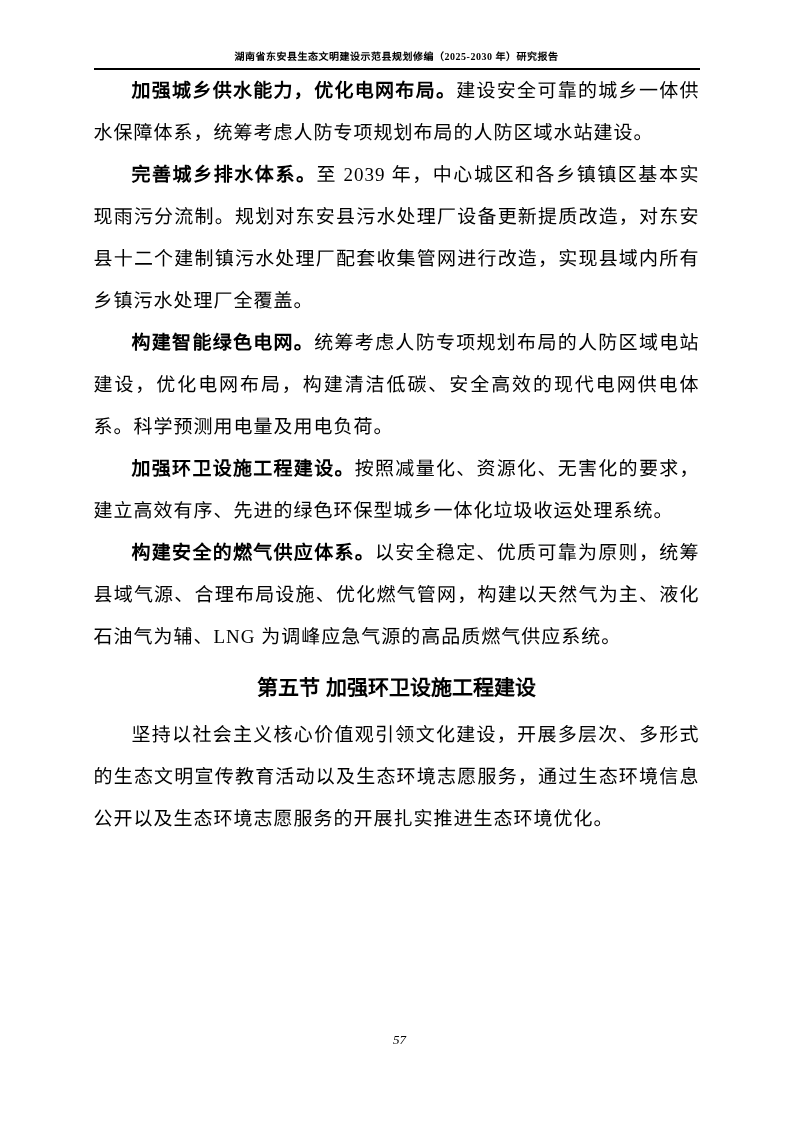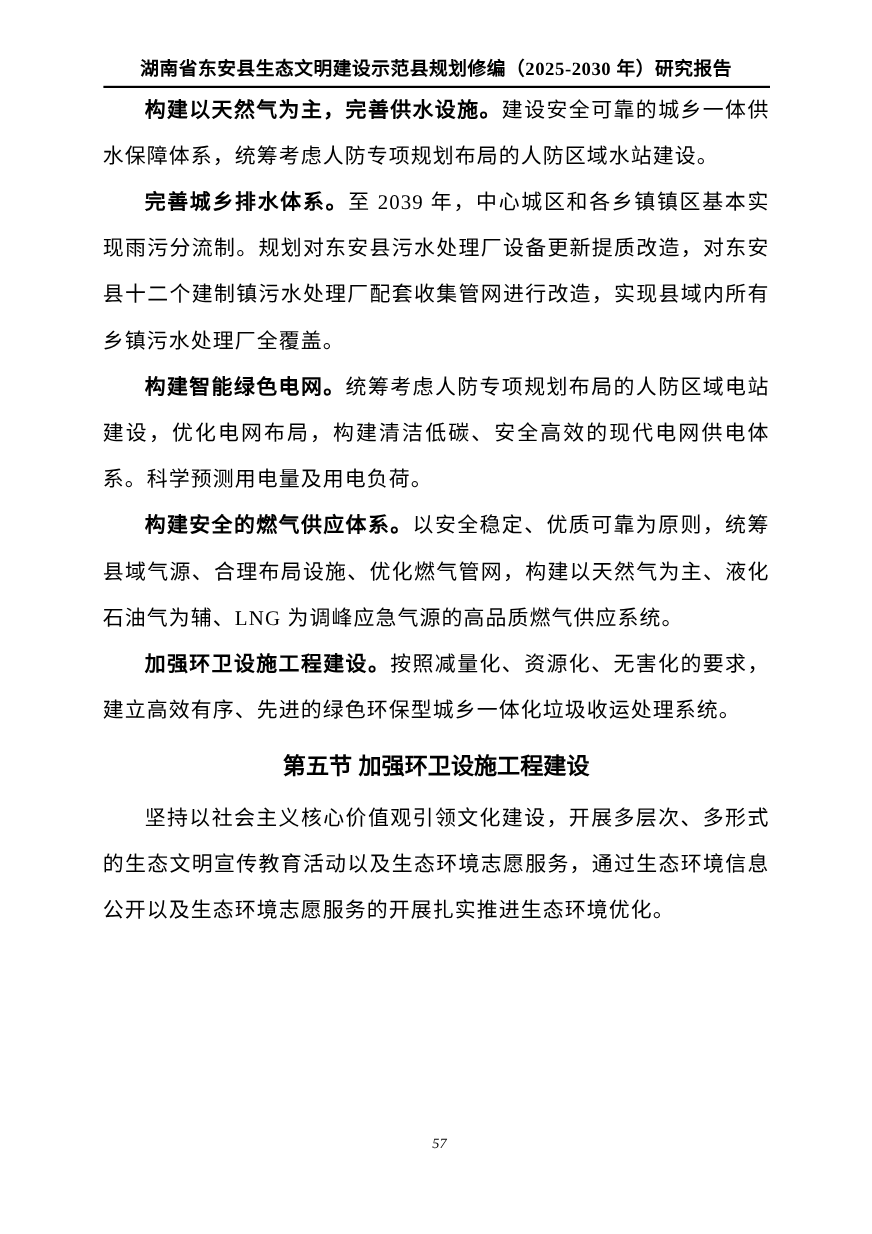--- a/index.html
+++ b/index.html
@@ -20,21 +20,21 @@
     width: 606px;
     margin: 0 auto;
   }
   .doc-header {
     padding-top: 48px;
   }
   .doc-header-inner {
     width: 606px;
     margin: 0 auto;
     text-align: center;
-    font-size: 17px;
+    font-size: 10px;
     font-weight: bold;
     letter-spacing: 0.5px;
     padding-bottom: 5px;
     border-bottom: 2px solid #000000;
     font-family: "Liberation Serif", "DejaVu Serif", serif;
   }
   .h1-section {
     font-family: "Liberation Sans", "DejaVu Sans", sans-serif;
     font-weight: bold;
     font-size: 21px;
@@ -82,30 +82,30 @@
 
   <div class="doc-header">
     <div class="doc-header-inner">湖南省东安县生态文明建设示范县规划修编（2025-2030 年）研究报告</div>
   </div>
 
   <div class="content">
 
 
     <div class="body-text">
 
-      <p><span class="lead">构建以天然气为主，完善供水设施。</span><span>建设安全可靠的城乡一体供水保障体系，统筹考虑人防专项规划布局的人防区域水站建设。</span></p>
+      <p><span class="lead">加强城乡供水能力，优化电网布局。</span><span>建设安全可靠的城乡一体供水保障体系，统筹考虑人防专项规划布局的人防区域水站建设。</span></p>
 
       <p><span class="lead">完善城乡排水体系。</span><span>至 2039 年，中心城区和各乡镇镇区基本实现雨污分流制。规划对东安县污水处理厂设备更新提质改造，对东安县十二个建制镇污水处理厂配套收集管网进行改造，实现县域内所有乡镇污水处理厂全覆盖。</span></p>
 
       <p><span class="lead">构建智能绿色电网。</span><span>统筹考虑人防专项规划布局的人防区域电站建设，优化电网布局，构建清洁低碳、安全高效的现代电网供电体系。科学预测用电量及用电负荷。</span></p>
 
 
+      <p><span class="lead">加强环卫设施工程建设。</span><span>按照减量化、资源化、无害化的要求，建立高效有序、先进的绿色环保型城乡一体化垃圾收运处理系统。</span></p>
+
       <p><span class="lead">构建安全的燃气供应体系。</span><span>以安全稳定、优质可靠为原则，统筹县域气源、合理布局设施、优化燃气管网，构建以天然气为主、液化石油气为辅、LNG 为调峰应急气源的高品质燃气供应系统。</span></p>
-
-      <p><span class="lead">加强环卫设施工程建设。</span><span>按照减量化、资源化、无害化的要求，建立高效有序、先进的绿色环保型城乡一体化垃圾收运处理系统。</span></p>
 
     </div>
 
     <div class="h2-section">第五节 加强环卫设施工程建设</div>
 
     <div class="body-text">
       <p>坚持以社会主义核心价值观引领文化建设，开展多层次、多形式的生态文明宣传教育活动以及生态环境志愿服务，通过生态环境信息公开以及生态环境志愿服务的开展扎实推进生态环境优化。</p>
     </div>
 
   </div>

